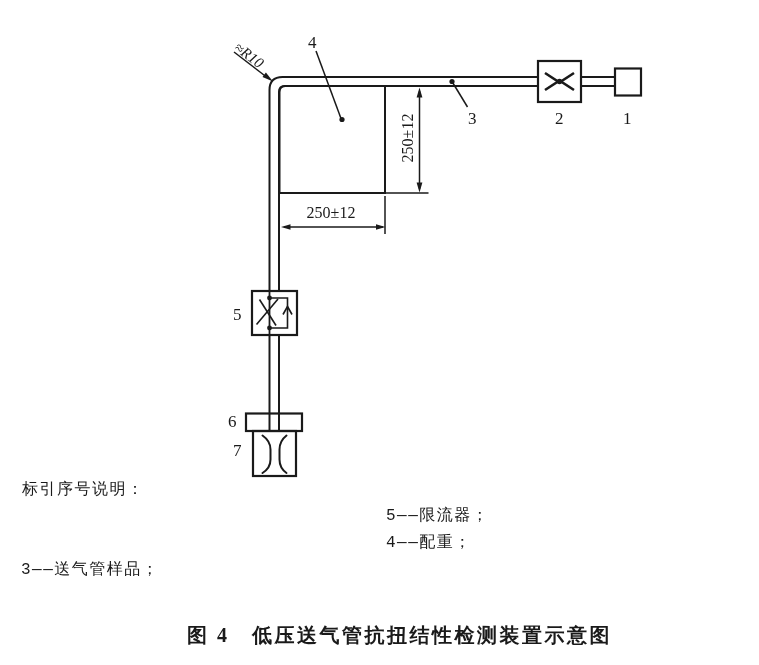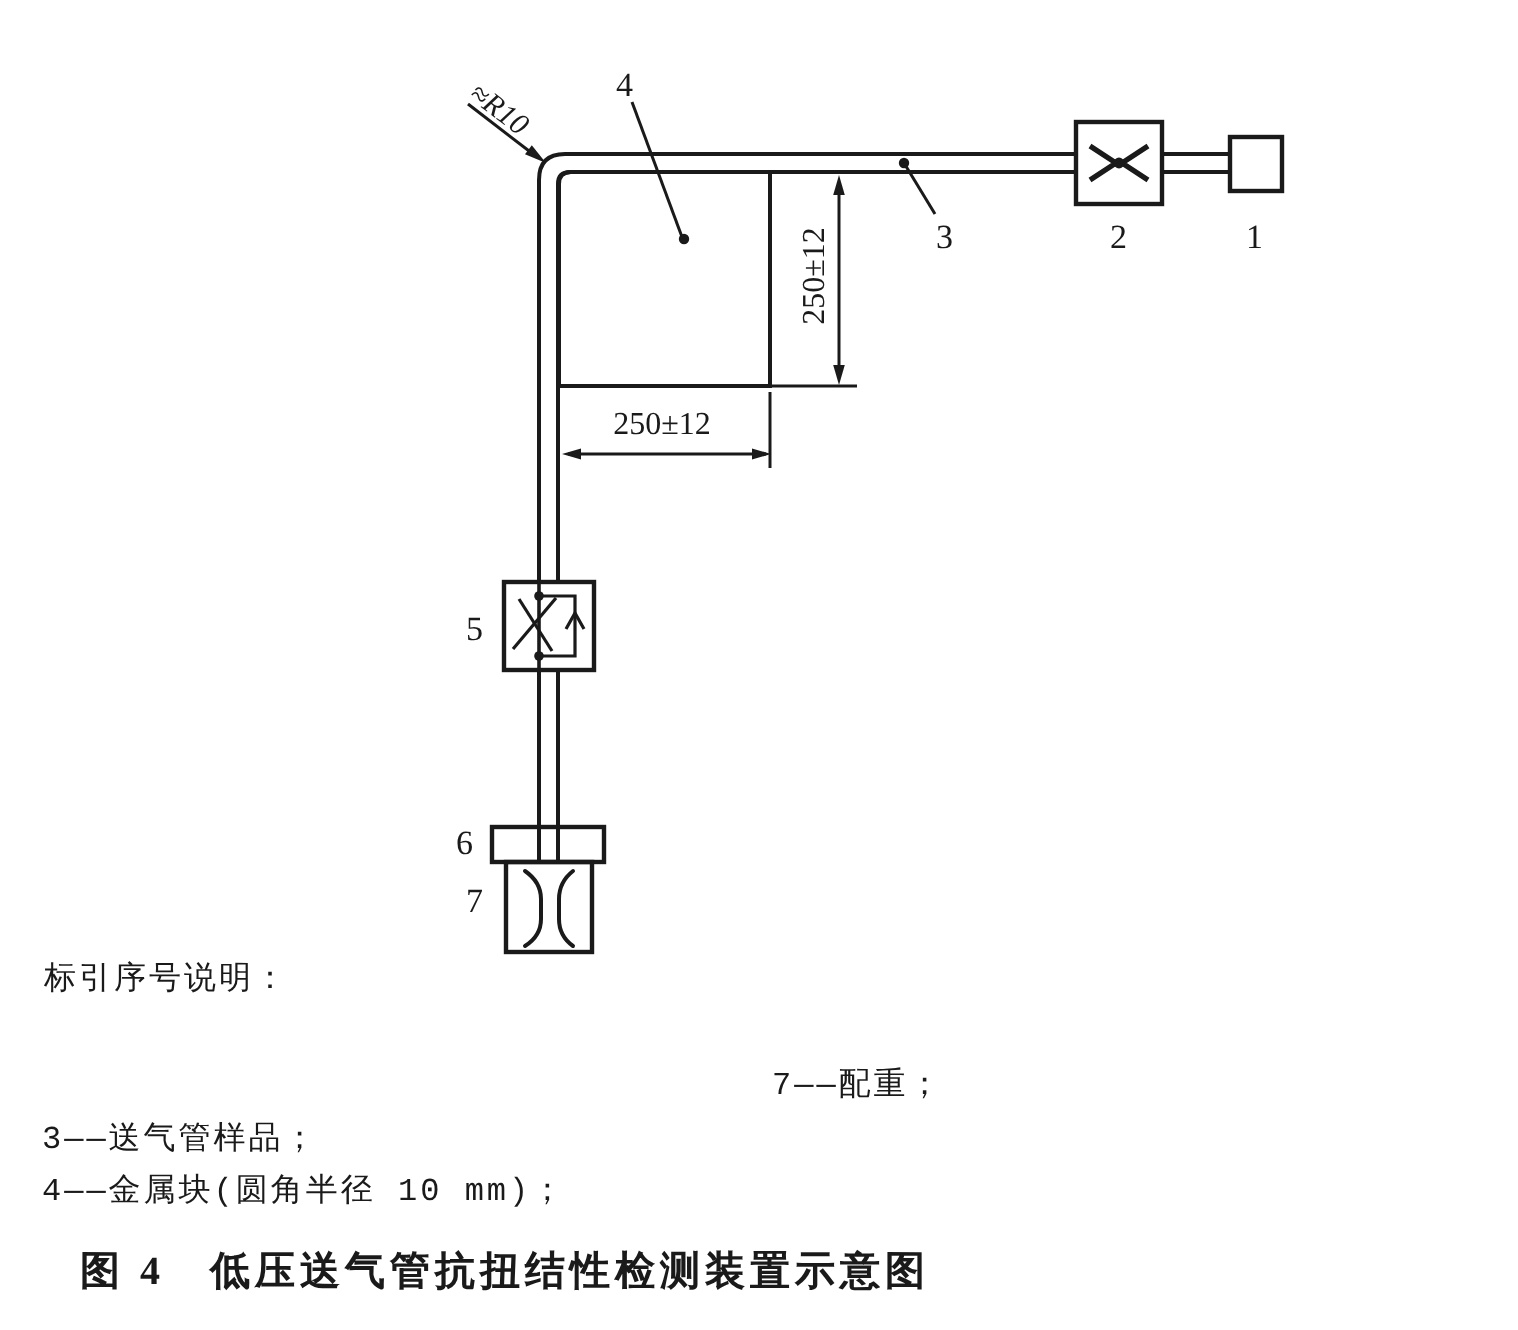--- a/index.html
+++ b/index.html
@@ -20,21 +20,21 @@
   .r10 {
     position:absolute; left:241px; top:39px; font-size:15px; font-style:italic;
     white-space:nowrap; transform:rotate(37deg); transform-origin:0 0;
   }
   .legend-line {
     position:absolute; font-size:16px; line-height:1.15; letter-spacing:1.5px;
     white-space:nowrap;
     font-family:Liberation Mono, monospace;
   }
   .caption {
-    position:absolute; left:40px; top:622px; width:719px; 
+    position:absolute; left:40px; top:622px; width:719px; text-align:center;
     font-size:20px; font-weight:bold; letter-spacing:2.5px; white-space:nowrap;
   }
 </style>
 </head>
 <body>
 
 <div class="stage">
 
   <svg width="759" height="665" viewBox="0 0 759 665" fill="none" stroke="#1a1a1a">
 
@@ -119,18 +119,18 @@
   <div class="lbl" style="left:233px; top:306px">5</div>
   <div class="lbl" style="left:228px; top:413px">6</div>
   <div class="lbl" style="left:233px; top:442px">7</div>
 
   <div class="r10">≈R10</div>
   <div class="dim vert" style="left:408px; top:138px">250±12</div>
   <div class="dim" style="left:331px; top:213px">250±12</div>
 
   <div class="legend-line" style="left:22px; top:481px">标引序号说明：</div>
   <div class="legend-line" style="left:21px; top:561px">3——送气管样品；</div>
-  <div class="legend-line" style="left:21px; top:587px">4——金属块(圆角半径 10 mm)；</div>
-  <div class="legend-line" style="left:386px; top:534px">7——配重；</div>
+  <div class="legend-line" style="left:386px; top:507px">5——限流器；</div>
+  <div class="legend-line" style="left:386px; top:534px">4——配重；</div>
 
   <div class="caption">图 4　低压送气管抗扭结性检测装置示意图</div>
 
 </div>
 
 </body></html>

